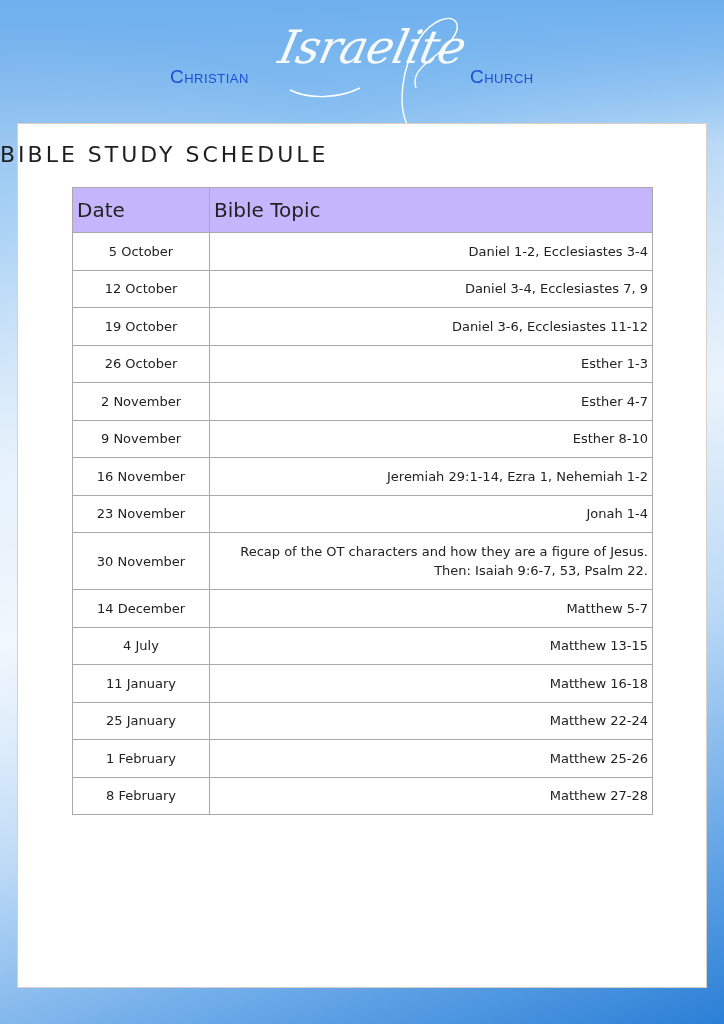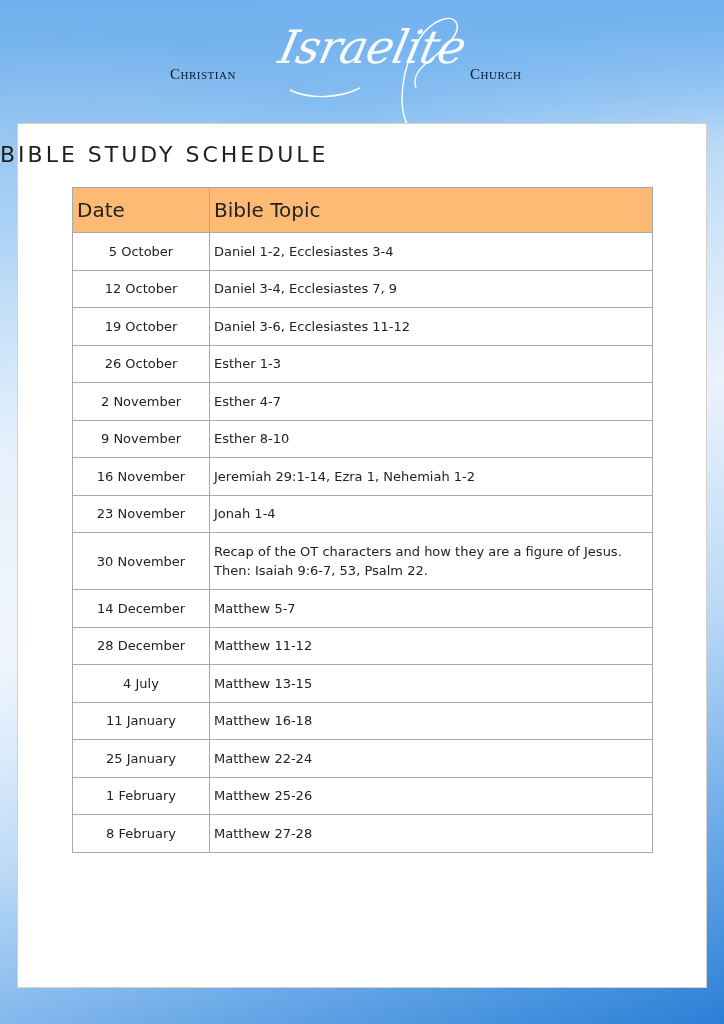--- a/index.html
+++ b/index.html
@@ -23,23 +23,23 @@
       pointer-events: none;
     }
     .header-logo {
       position: absolute;
       left: 0; top: 0;
       width: 724px; height: 123px;
     }
     .logo-word {
       position: absolute;
       top: 66px;
-      color: #0f172a;
-      font-family: Liberation Serif, serif;
-      font-size: 15px;
+      color: #1d4ed8;
+      font-family: Liberation Sans, sans-serif;
+      font-size: 19px;
       letter-spacing: 0.5px;
       font-variant: small-caps;
     }
     .logo-left { left: 170px; }
     .logo-right { left: 470px; }
     .logo-script {
       position: absolute;
       left: 280px;
       top: 20px;
       color: #ffffff;
@@ -84,42 +84,42 @@
       top: 187px;
       width: 580px;
       border-collapse: collapse;
       table-layout: fixed;
     }
     table.schedule th, table.schedule td {
       border: 1px solid #a9a9a9;
       box-sizing: border-box;
     }
     table.schedule th {
-      background: #fdba74;
+      background: #c4b5fd;
       height: 45px;
       text-align: left;
       font-family: "DejaVu Sans", sans-serif;
       font-weight: normal;
       font-size: 20px;
       color: #222;
       padding: 0 4px;
     }
     table.schedule td {
       height: 37.5px;
       font-family: "DejaVu Sans", sans-serif;
       font-size: 13px;
       color: #222;
       padding: 8px 4px;
       vertical-align: middle;
     }
     table.schedule td.date {
       text-align: center;
     }
     table.schedule td.topic {
-      text-align: left;
+      text-align: right;
       line-height: 19px;
     }
     table.schedule tr.tall td {
       height: 57px;
     }
     col.c-date { width: 137px; }
     col.c-topic { width: 443px; }
   </style>
 </head>
 <body>
@@ -186,24 +186,20 @@
     </tr>
     <tr class="tall">
       <td class="date">30 November</td>
       <td class="topic">Recap of the OT characters and how they are a figure of Jesus.  Then: Isaiah 9:6-7, 53, Psalm 22.</td>
     </tr>
     <tr>
       <td class="date">14 December</td>
       <td class="topic">Matthew 5-7</td>
     </tr>
     <tr>
-      <td class="date">28 December</td>
-      <td class="topic">Matthew 11-12</td>
-    </tr>
-    <tr>
       <td class="date">4 July</td>
       <td class="topic">Matthew 13-15</td>
     </tr>
     <tr>
       <td class="date">11 January</td>
       <td class="topic">Matthew 16-18</td>
     </tr>
     <tr>
       <td class="date">25 January</td>
       <td class="topic">Matthew 22-24</td>

